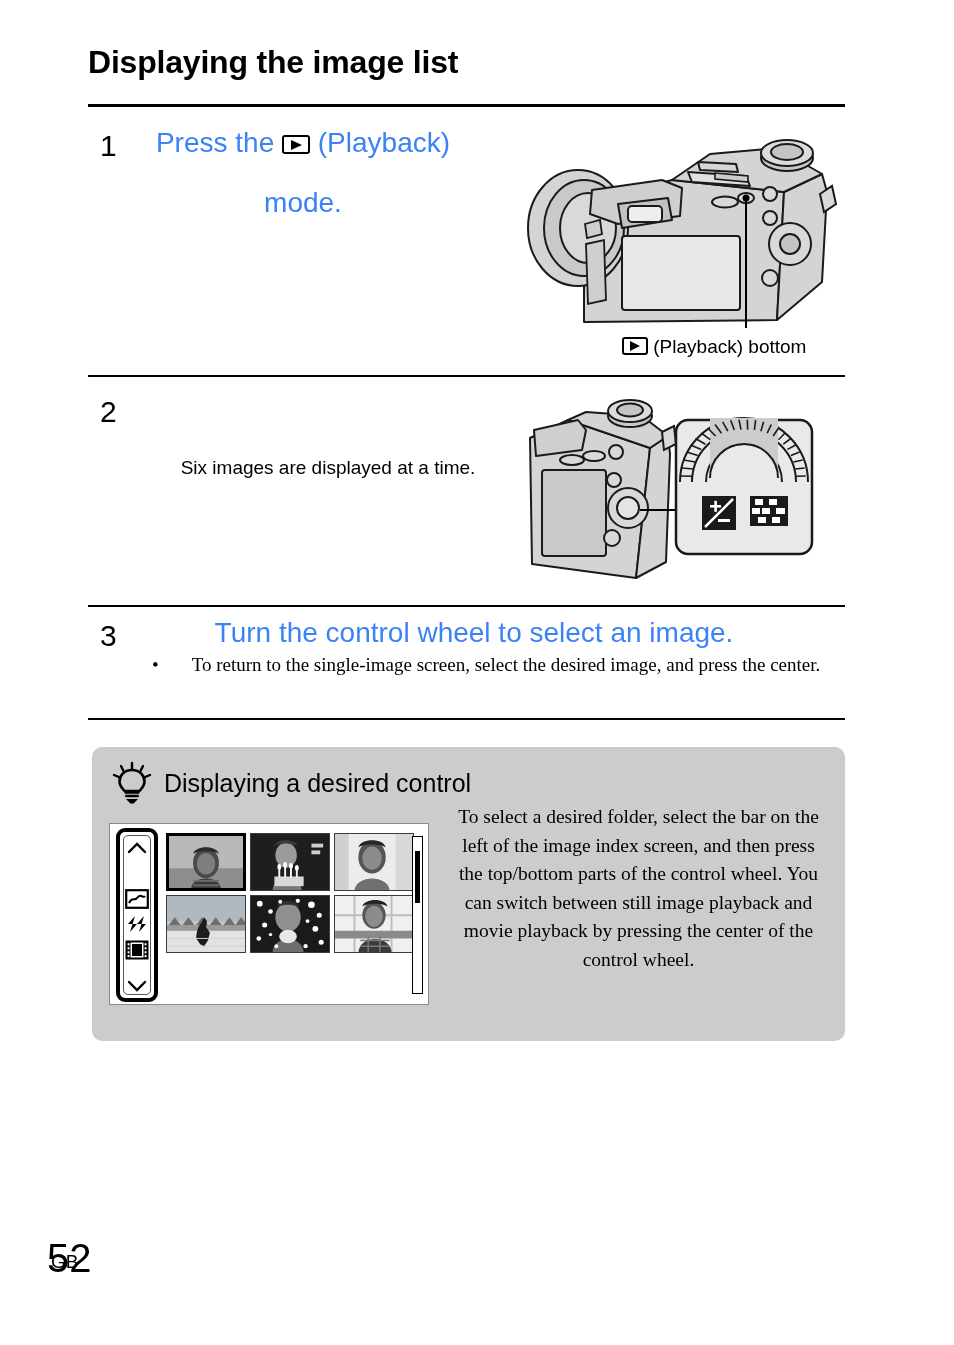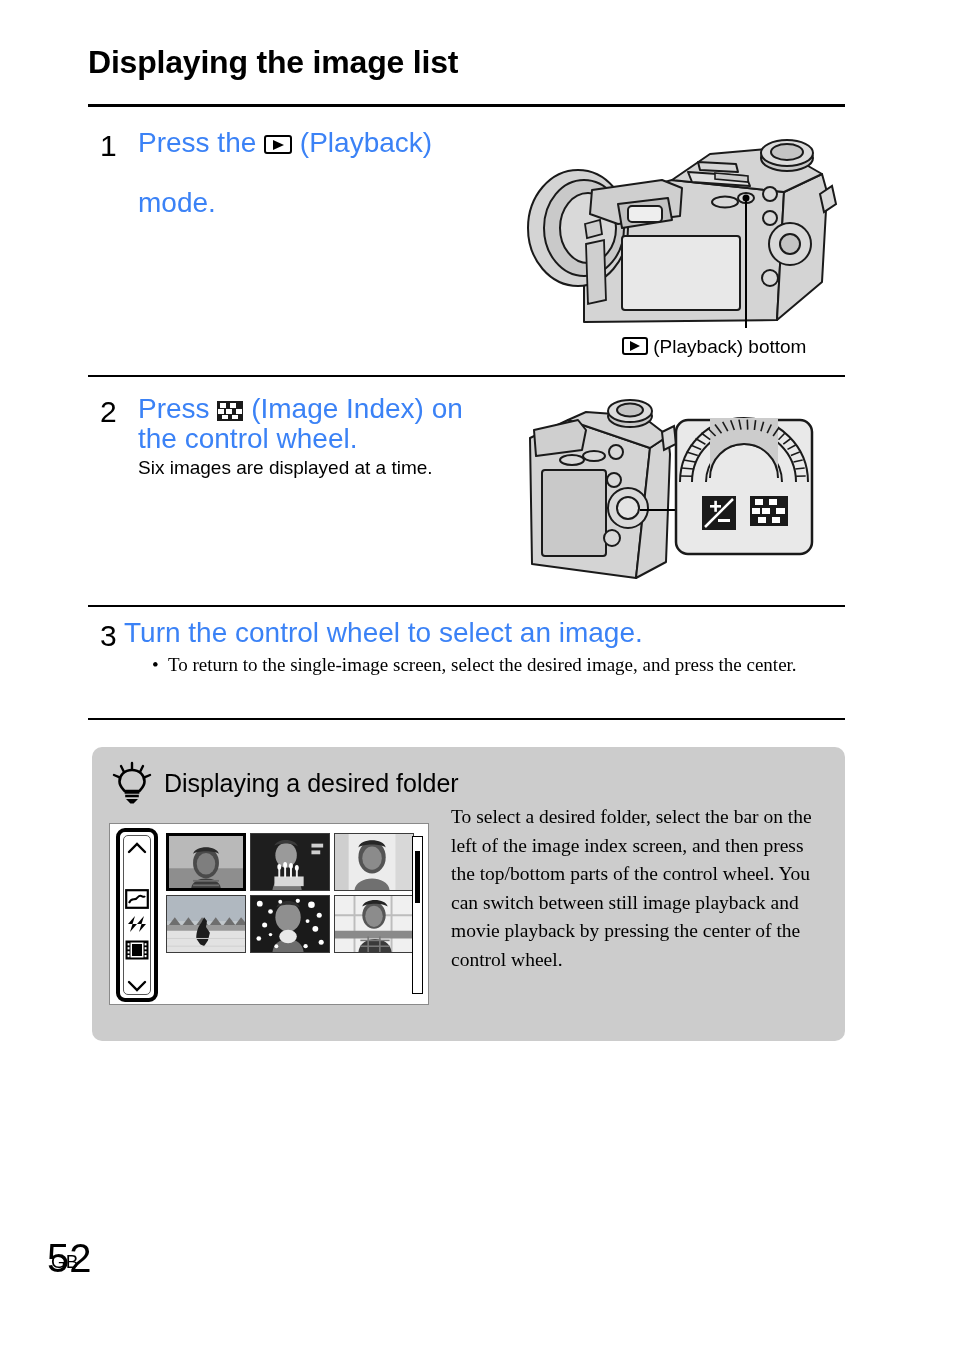--- a/index.html
+++ b/index.html
@@ -14,20 +14,21 @@
     font-family: "Liberation Sans", sans-serif;
     color: #000000;
     overflow: hidden;
   }
 
   .page {
     position: absolute;
     left: 0; top: 0;
     width: 954px;
     height: 1345px;
+    text-align: center;
   }
 
   
   .title {
     position: absolute;
     left: 88px;
     top: 44px;
     font-size: 32px;
     font-weight: bold;
     letter-spacing: -0.2px;
@@ -339,34 +340,20 @@
 
   <div class="caption" style="left:622px; top:336px;">
     <span class="pb-icon"></span>
     <span>(Playback) bottom</span>
   </div>
 
   <div class="rule-thin" style="top:375px;"></div>
 
   <div class="step-num" style="left:100px; top:397px;">2</div>
 
-  <div class="step-body" style="left:138px; top:394px; width:350px;">
-    <span>Press</span>
-    <span class="idx-icon">
-      <i style="left:3px;  top:2px;  width:6px; height:5px;"></i>
-      <i style="left:13px; top:2px;  width:6px; height:5px;"></i>
-      <i style="left:1px;  top:8px;  width:6px; height:5px;"></i>
-      <i style="left:9px;  top:8px;  width:6px; height:5px;"></i>
-      <i style="left:19px; top:8px;  width:6px; height:5px;"></i>
-      <i style="left:5px;  top:14px; width:6px; height:4px;"></i>
-      <i style="left:15px; top:14px; width:6px; height:4px;"></i>
-    </span>
-    <span>(Image Index) on</span><br>
-    <span>the control wheel.</span>
-  </div>
 
   <div class="step-sub" style="left:138px; top:455px; width:380px;">Six images are displayed at a time.</div>
 
   <svg class="illus" style="left:524px; top:392px;" width="320" height="200" viewBox="0 0 320 200">
     <g fill="#d4d4d4" stroke="#1a1a1a" stroke-width="2" stroke-linejoin="round">
 
       <path d="M6 46 L8 172 L112 186 L126 56 L44 28 Z"></path>
       <path d="M112 186 L126 56 L144 44 L146 62 L142 170 Z"></path>
       <path d="M44 28 L126 56 L144 44 L118 24 L62 20 Z"></path>
 
@@ -471,21 +458,21 @@
         <line x1="11" y1="5" x2="13.6" y2="10.2"></line>
         <line x1="33" y1="5" x2="30.4" y2="10.2"></line>
         <line x1="4" y1="14" x2="9.6" y2="16.4"></line>
         <line x1="40" y1="14" x2="34.4" y2="16.4"></line>
       </g>
       <path d="M22 9 C14.5 9 9.5 14.2 9.5 20.4 C9.5 25 12.6 27.6 14.6 30 L29.4 30 C31.4 27.6 34.5 25 34.5 20.4 C34.5 14.2 29.5 9 22 9 Z" fill="none" stroke="#000" stroke-width="2.6"></path>
       <path d="M14.6 31.5 L29.4 31.5 M15.2 35 L28.8 35" stroke="#000" stroke-width="2.4"></path>
       <path d="M16 38 L28 38 L23.6 42.4 L20.4 42.4 Z" fill="#000"></path>
     </svg>
 
-    <div class="tip-heading">Displaying a desired folder</div>
+    <div class="tip-heading">Displaying a desired control</div>
 
     <div class="idx-screen">
 
       <div class="idx-sidebar">
         <div class="inner"></div>
         <svg class="sb-ico" style="top:10px;" width="20" height="12" viewBox="0 0 20 12">
           <path d="M2 10 L10 2 L18 10" fill="none" stroke="#000" stroke-width="2.4" stroke-linecap="round"></path>
         </svg>
         <svg class="sb-ico" style="top:57px;" width="24" height="20" viewBox="0 0 24 20">
           <rect x="1.2" y="1.2" width="21.6" height="17.6" fill="#fff" stroke="#000" stroke-width="2.2"></rect>

